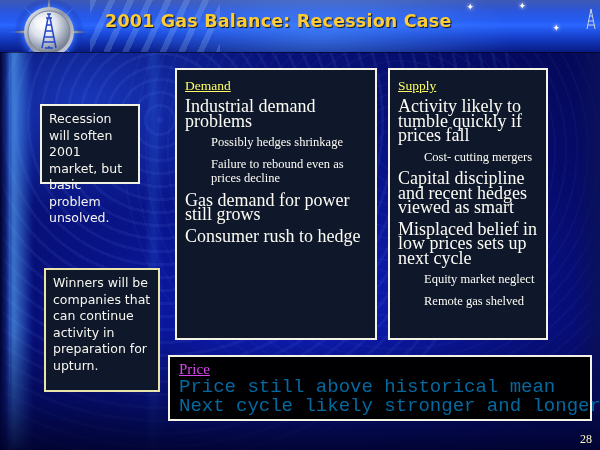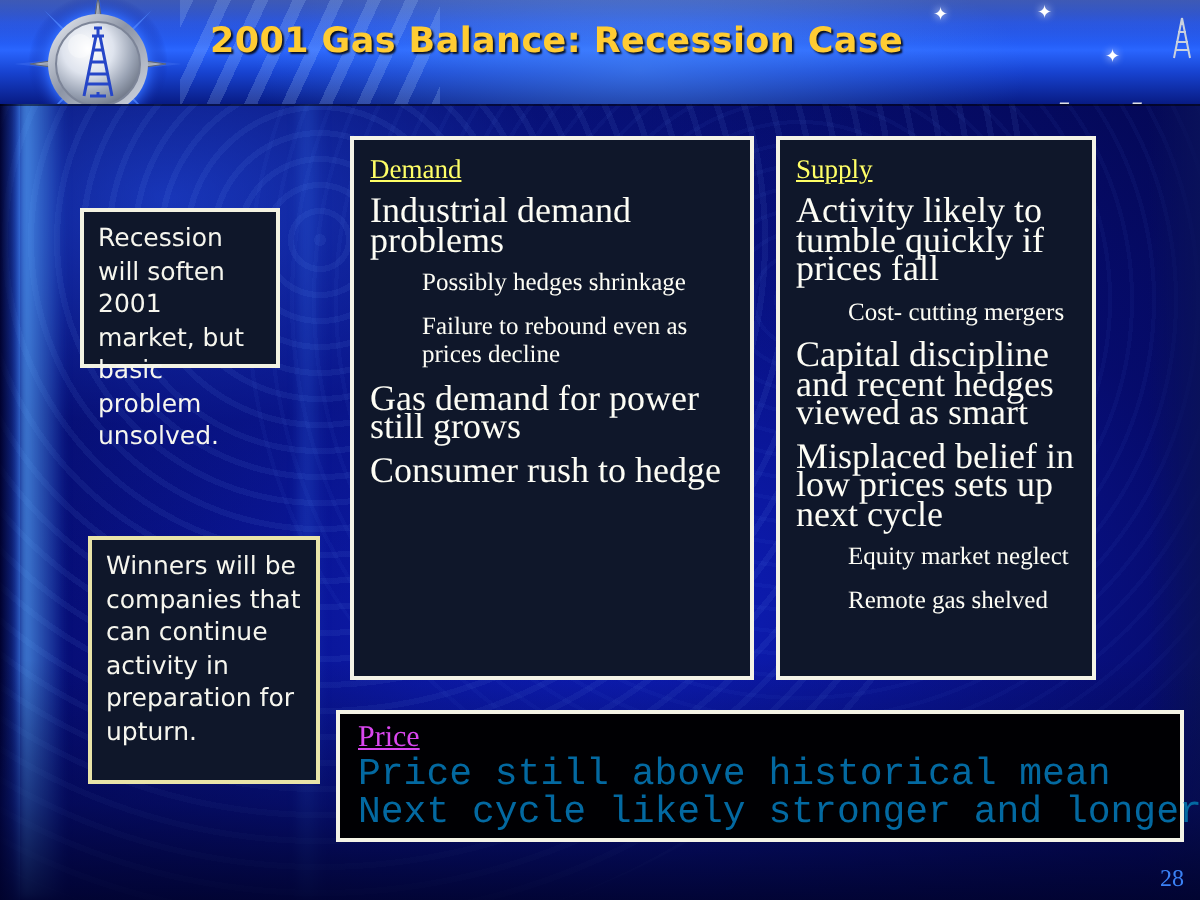--- a/index.html
+++ b/index.html
@@ -202,21 +202,21 @@
     color: #0369a1;
     line-height: 19px;
     white-space: nowrap;
   }
 
   .page-num {
     position: absolute;
     right: 8px; bottom: 3px;
     font-family: "Liberation Serif", serif;
     font-size: 12px;
-    color: #3b82f6;
+    color: #fef9c3;
   }
 </style>
 </head>
 <body>
 
 <div id="slide">
 
   <div class="bg-base"></div>
   <div class="bg-rings"></div>
   <div class="bg-rings2"></div>

